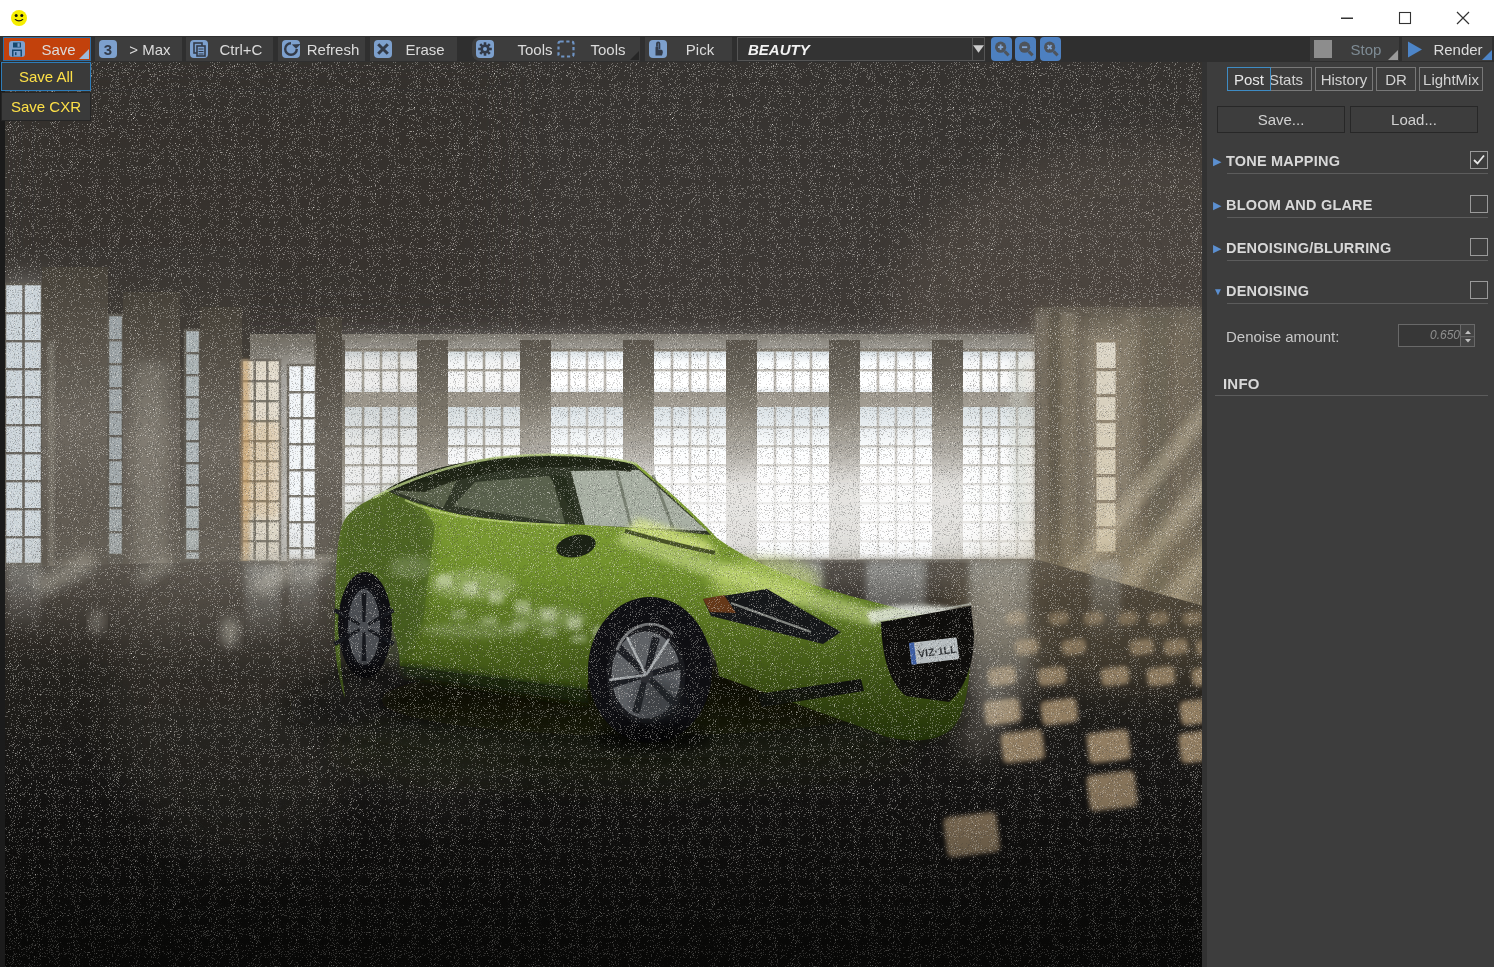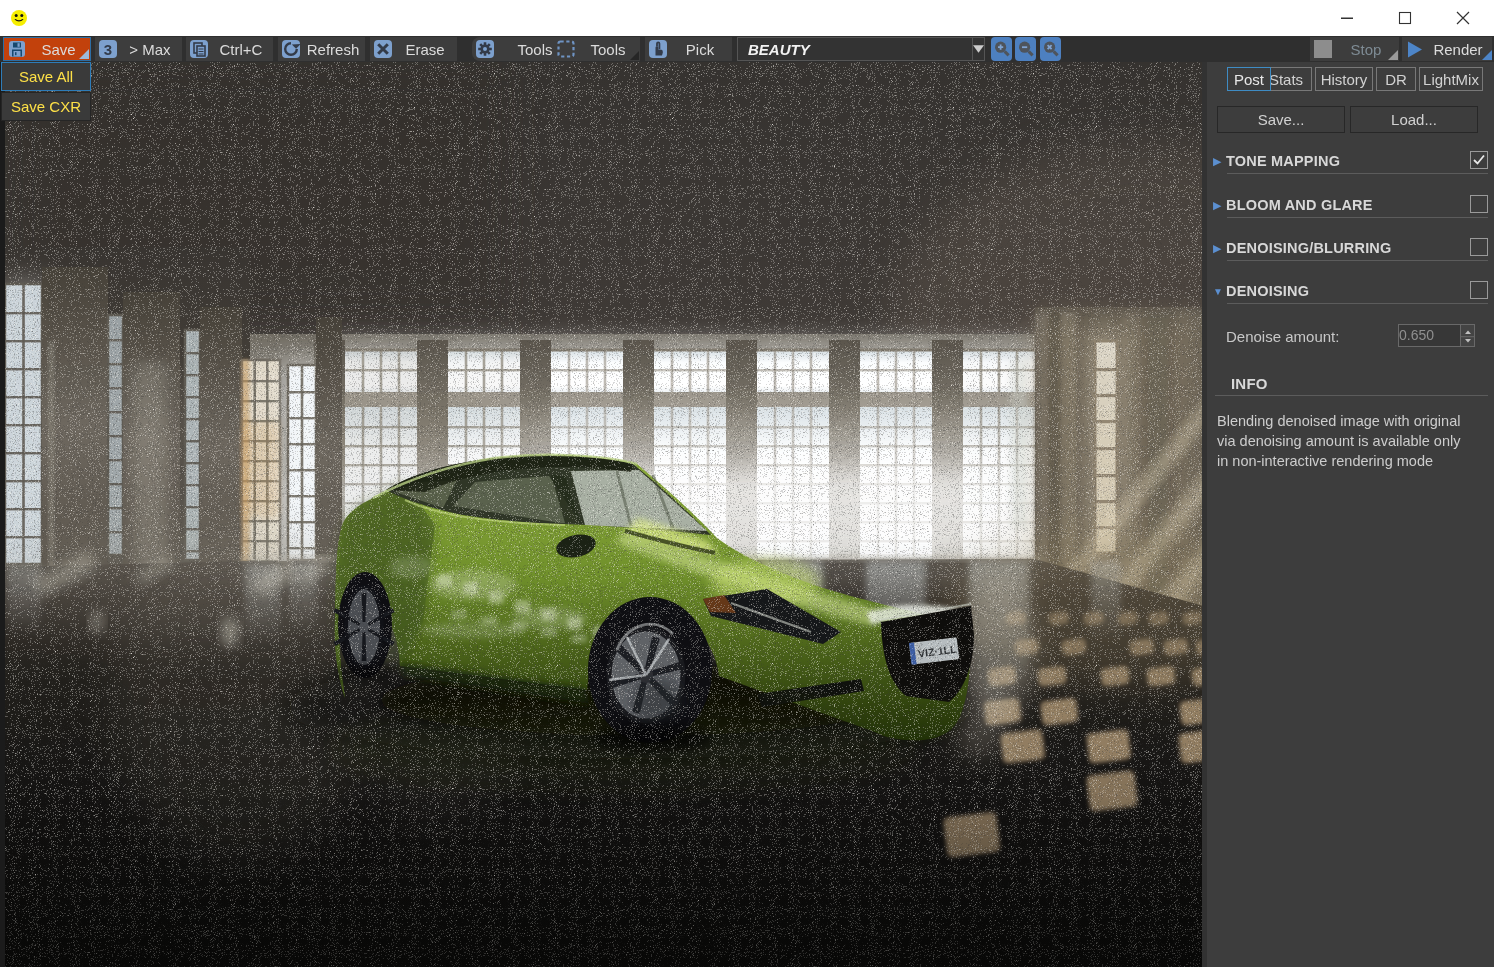--- a/index.html
+++ b/index.html
@@ -812,29 +812,28 @@
   <div class="sect" style="top:221px">
     <div class="hdr">
         <span class="tri" style="font-size:10px">▼</span>
         <span class="htx">DENOISING</span>
       </div>
     <div class="cb"></div>
     <div class="rule" style="top:20px"></div>
   </div>
 
   <div id="denoise-row" style="position:absolute; left:19px; top:266px; font-size:15px; color:#c8c8c8;">Denoise amount:</div>
-  <div style="position:absolute; left:191px; top:262px; width:63px; height:23px; background:#373737; border:1px solid #696969; color:#8f8f8f; font-size:14px; text-align:left; line-height:21px;">0.650</div>
+  <div style="position:absolute; left:191px; top:262px; width:63px; height:23px; background:#373737; border:1px solid #696969; color:#8f8f8f; font-size:12px; text-align:right; line-height:21px;font-style:italic;">0.650</div>
   <div style="position:absolute; left:254px; top:262px; width:14px; height:23px; background:#444; border:1px solid #696969; border-left:none;">
     <svg width="14" height="23" viewBox="0 0 14 23">
         <path d="M4 9 L7 5.5 L10 9 Z" fill="#c0c0c0"></path>
         <path d="M4 14 L7 17.5 L10 14 Z" fill="#c0c0c0"></path>
         <rect x="0" y="11.2" width="14" height="1" fill="#696969"></rect>
       </svg>
   </div>
 
   <div class="sect" style="top:313px">
-    <div class="hdr" style="margin-left:18px">
+    <div class="hdr" style="margin-left:10px">
         <span class="htx" style="font-size:15px">INFO</span>
       </div>
     <div class="rule" style="top:20px; left:2px"></div>
   </div>
-  <div id="info-text" style="width:254px">Blending denoised image with original via denoising amount is available only in non-interactive rendering mode</div>
 </div>
 
 </body></html>

